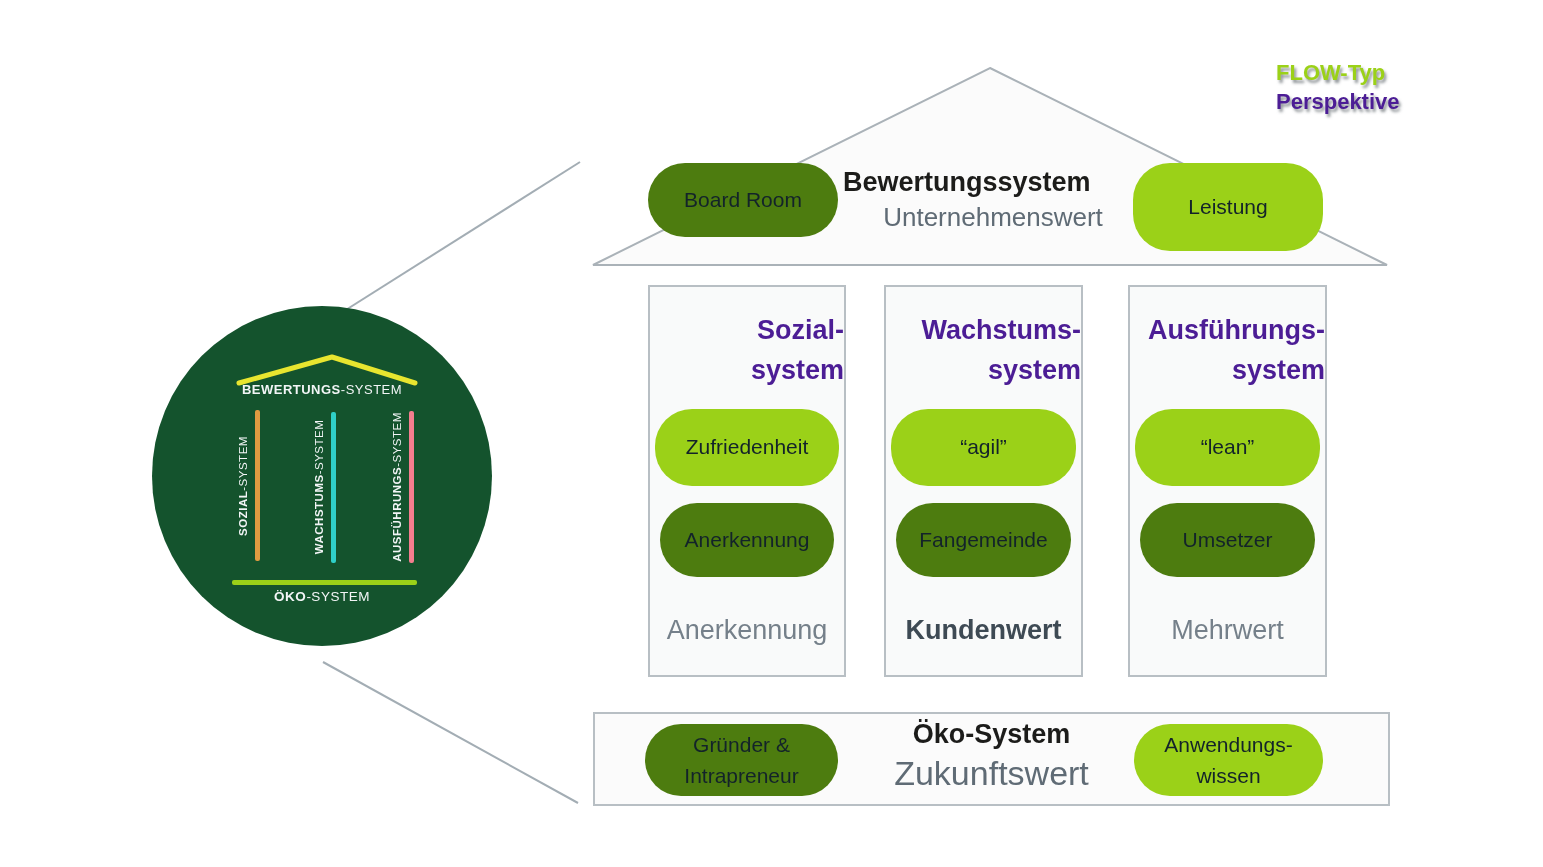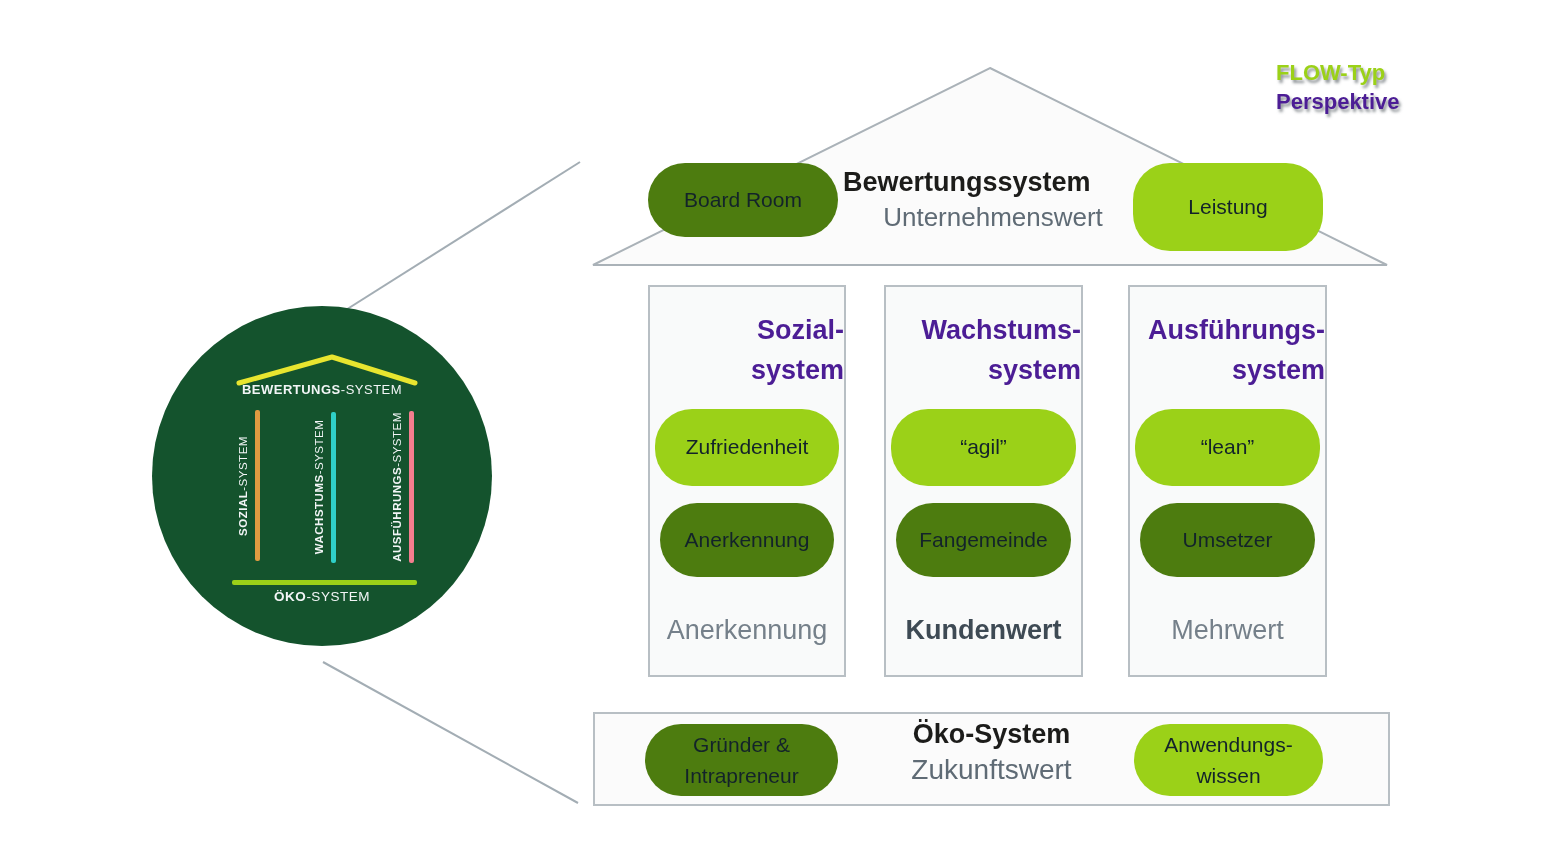--- a/index.html
+++ b/index.html
@@ -42,21 +42,21 @@
   .col-value{position:absolute;top:328px;left:0;right:0;text-align:center;
     font-size:27px;color:#75808a;}
   .col-value.emph{font-weight:bold;color:#3e4a54;}
 
   
   .base-bar{position:absolute;left:593px;top:712px;width:797px;height:94px;
     background:#fbfbfb;border:2px solid #b8bfc4;box-sizing:border-box;}
   .base-title{position:absolute;left:0;right:0;top:5px;text-align:center;
     font-size:27px;font-weight:bold;color:#1c1c1a;}
   .base-subtitle{position:absolute;left:0;right:0;top:40px;text-align:center;
-    font-size:28px;color:#5f6b75;}
+    font-size:34px;color:#5f6b75;}
   .pill-gruender{left:50px;top:10px;width:193px;height:72px;font-size:21px;line-height:31px;}
   .pill-anwendung{left:539px;top:10px;width:189px;height:72px;font-size:21px;line-height:31px;}
 
   
   .circle{position:absolute;left:152px;top:306px;width:340px;height:340px;border-radius:50%;
     background:#14532d;color:#f2f5f6;}
   .circle svg{position:absolute;left:0;top:0;width:340px;height:340px;}
   .mini-roof-label{position:absolute;left:0;right:0;top:76px;text-align:center;
     font-size:13px;letter-spacing:0.5px;white-space:nowrap;}
   .mini-roof-label .b, .pillar-label .b, .mini-base-label .b{font-weight:bold;}

